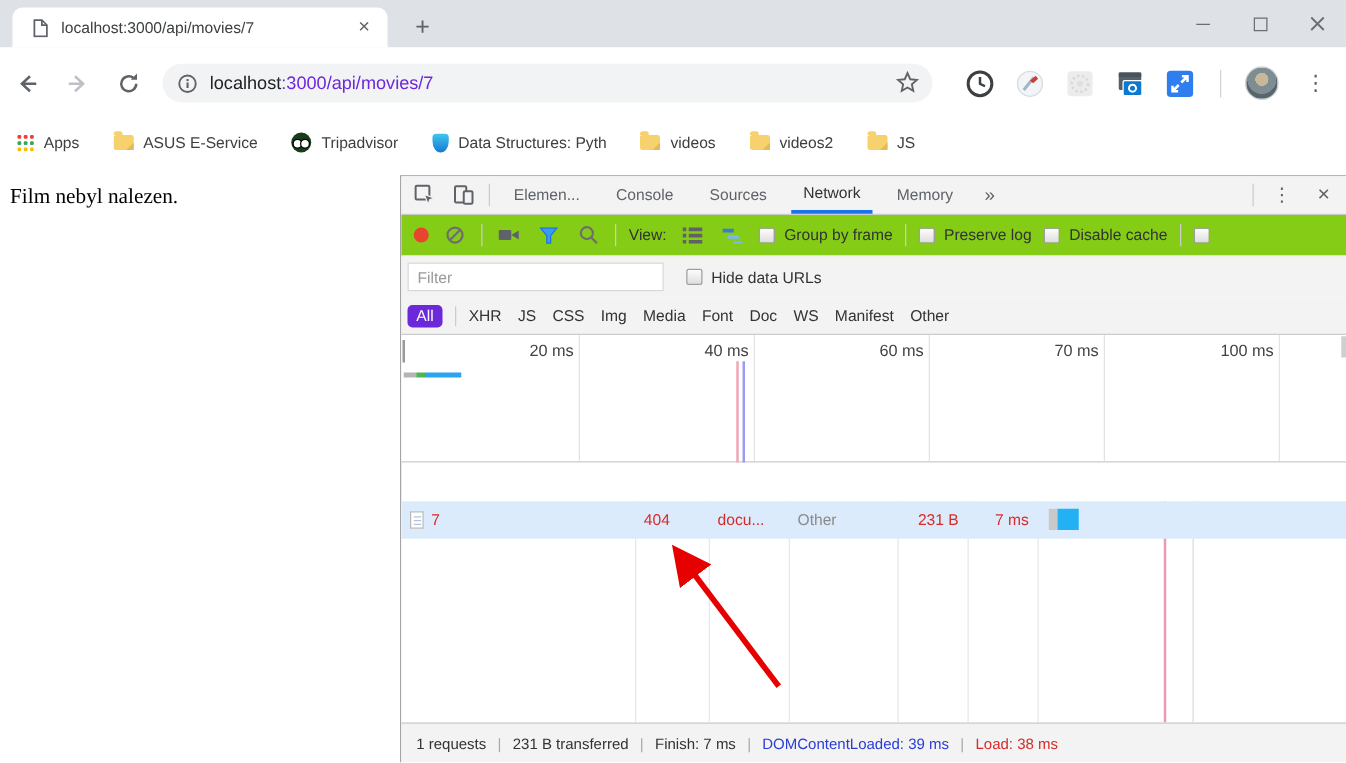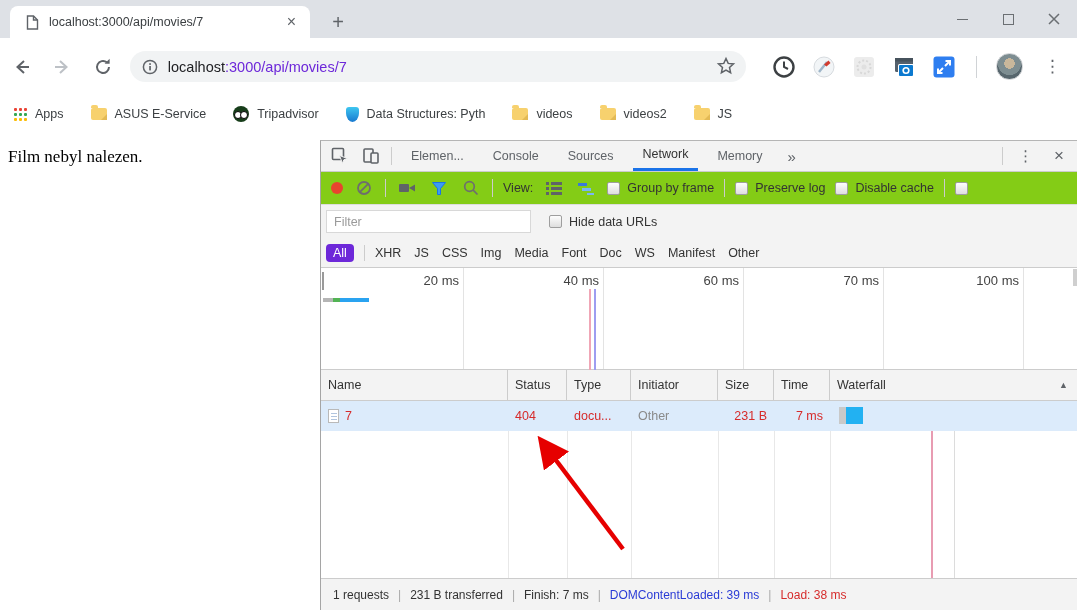--- a/index.html
+++ b/index.html
@@ -383,32 +383,20 @@
     <span class="tick" style="left:498px">70 ms</span>
     <span class="tick" style="left:638px">100 ms</span>
     <span class="ovseg" style="left:2px;width:10px;background:#b5b5b5"></span>
     <span class="ovseg" style="left:12px;width:7px;background:#52b354"></span>
     <span class="ovseg" style="left:19px;width:29px;background:#2aa3f0"></span>
     <span class="evline" style="left:268px;background:#f0a6b6"></span>
     <span class="evline" style="left:273px;background:#9d9df0"></span>
     <span class="tlgrip"></span>
   </div>
 
-  <div class="theader">
-    <div class="hcell" style="width:187px">Name</div>
-    <div class="hcell" style="width:59px">Status</div>
-    <div class="hcell" style="width:64px">Type</div>
-    <div class="hcell" style="width:87px">Initiator</div>
-    <div class="hcell" style="width:56px">Size</div>
-    <div class="hcell" style="width:56px">Time</div>
-    <div class="hcell" style="width:248px">
-        <span>Waterfall</span>
-        <span class="sortarrow">▲</span>
-      </div>
-  </div>
 
   <div class="tbody">
     <div class="colsep" style="left:187px"></div>
     <div class="colsep" style="left:246px"></div>
     <div class="colsep" style="left:310px"></div>
     <div class="colsep" style="left:397px"></div>
     <div class="colsep" style="left:453px"></div>
     <div class="colsep" style="left:509px"></div>
     <div class="wfpink"></div>
     <div class="wfgrayline"></div>

